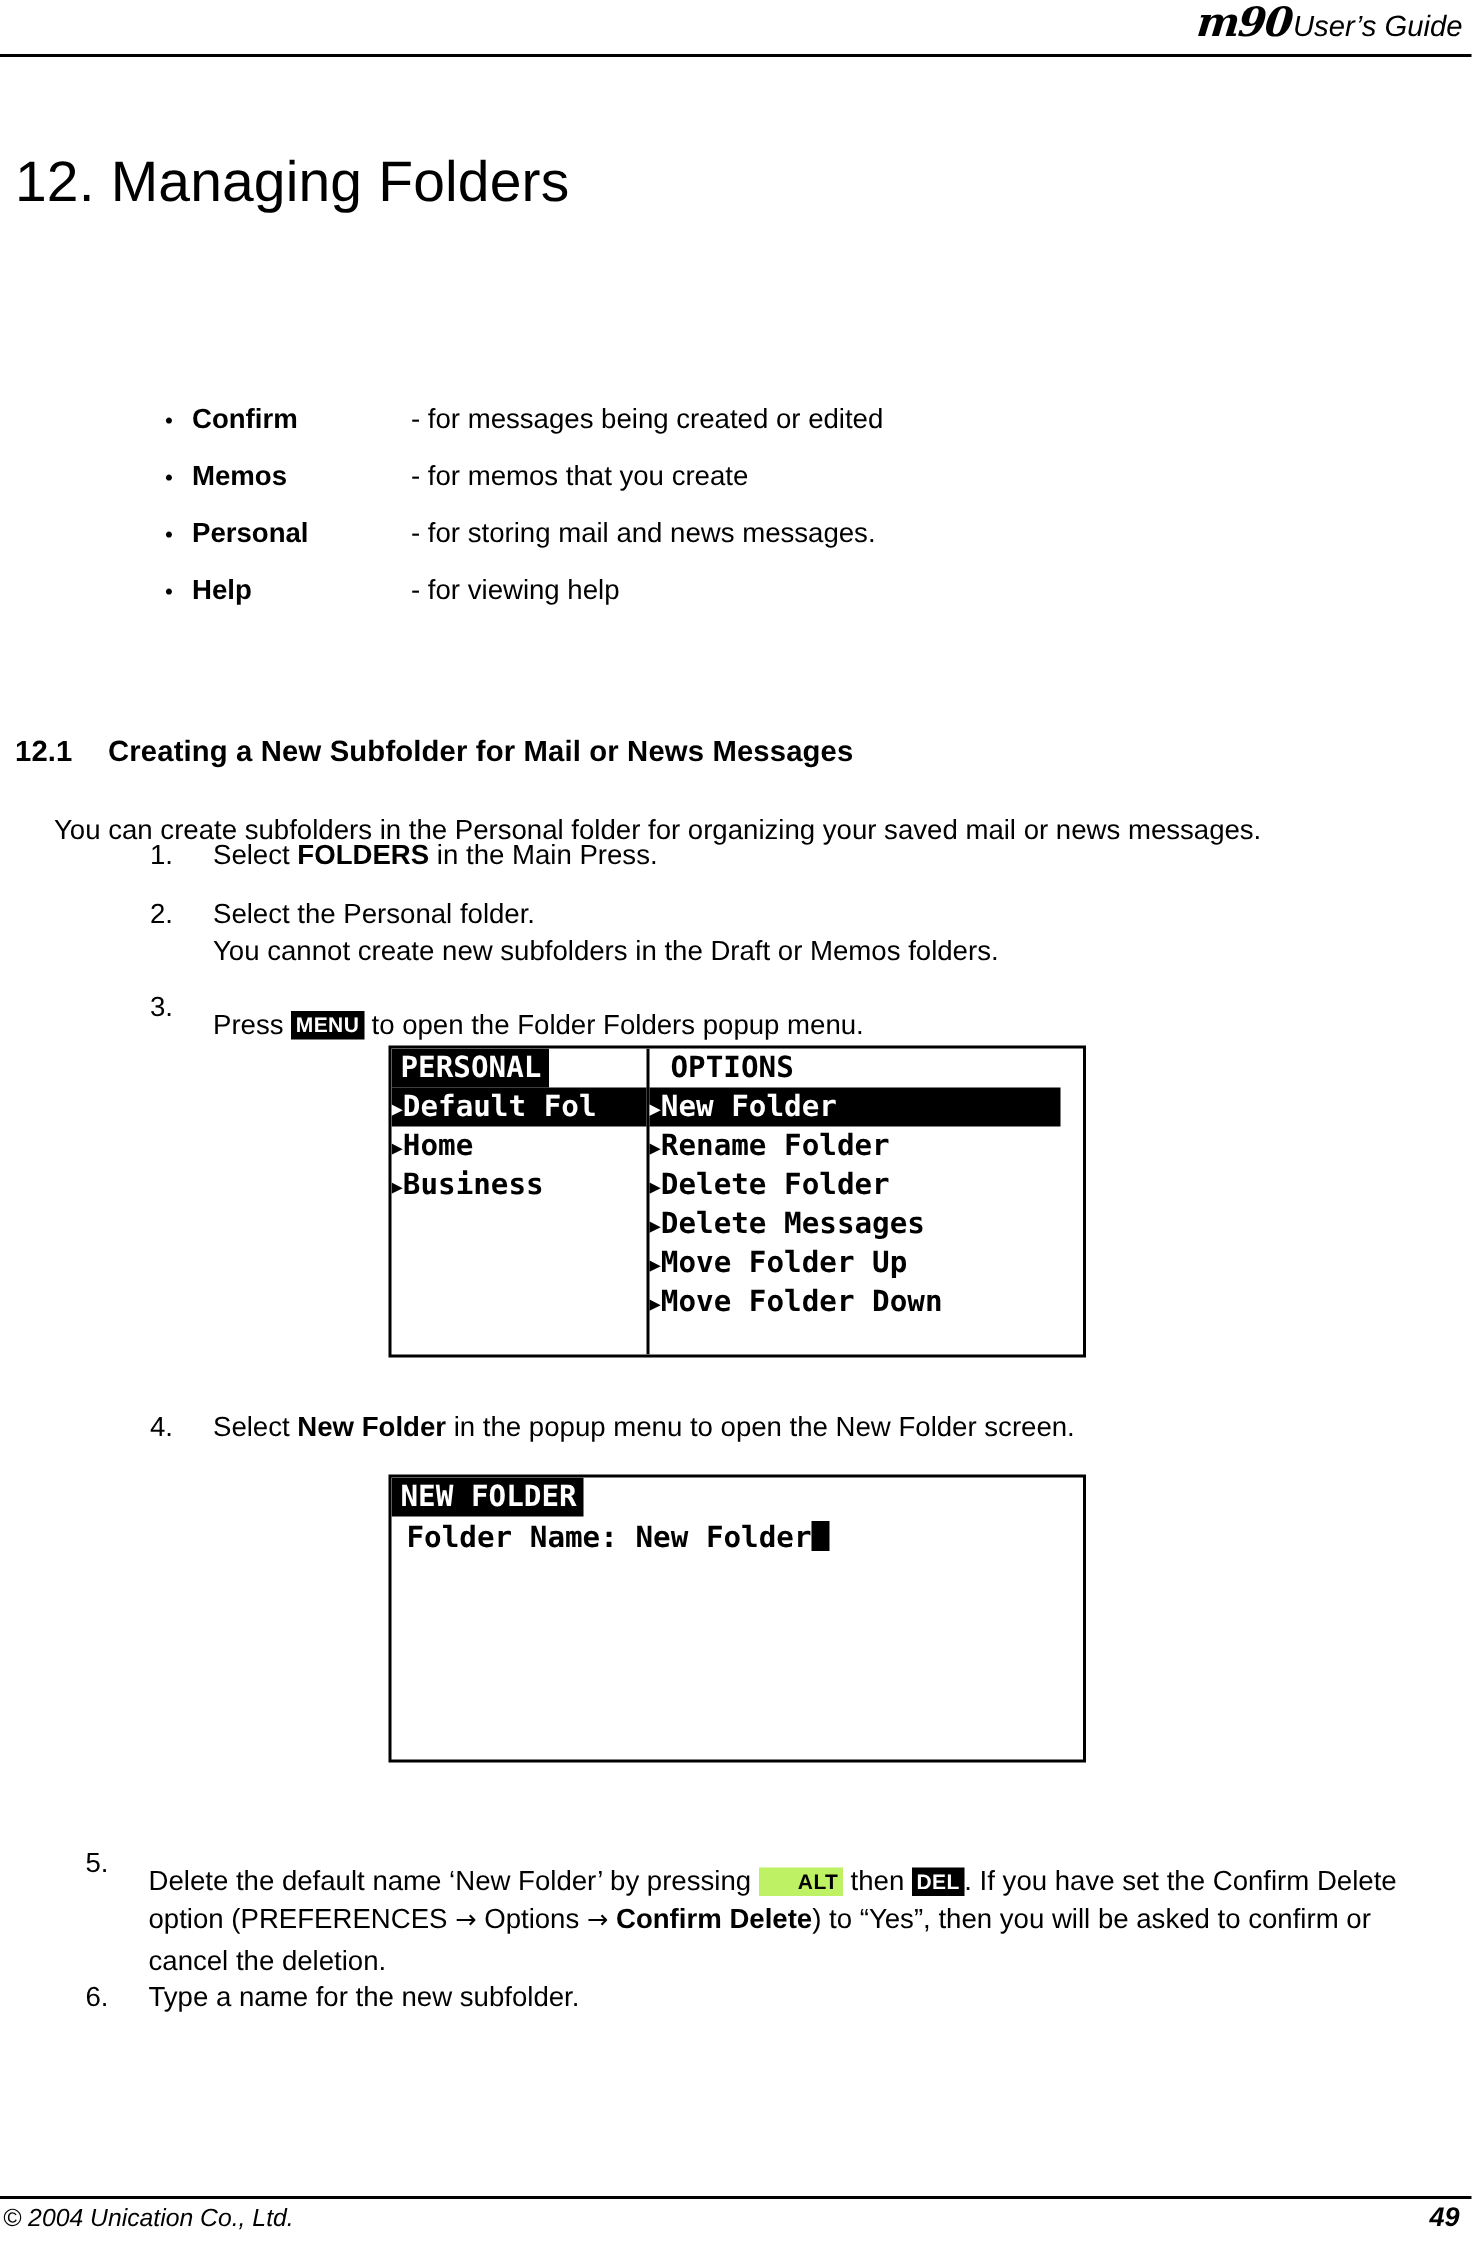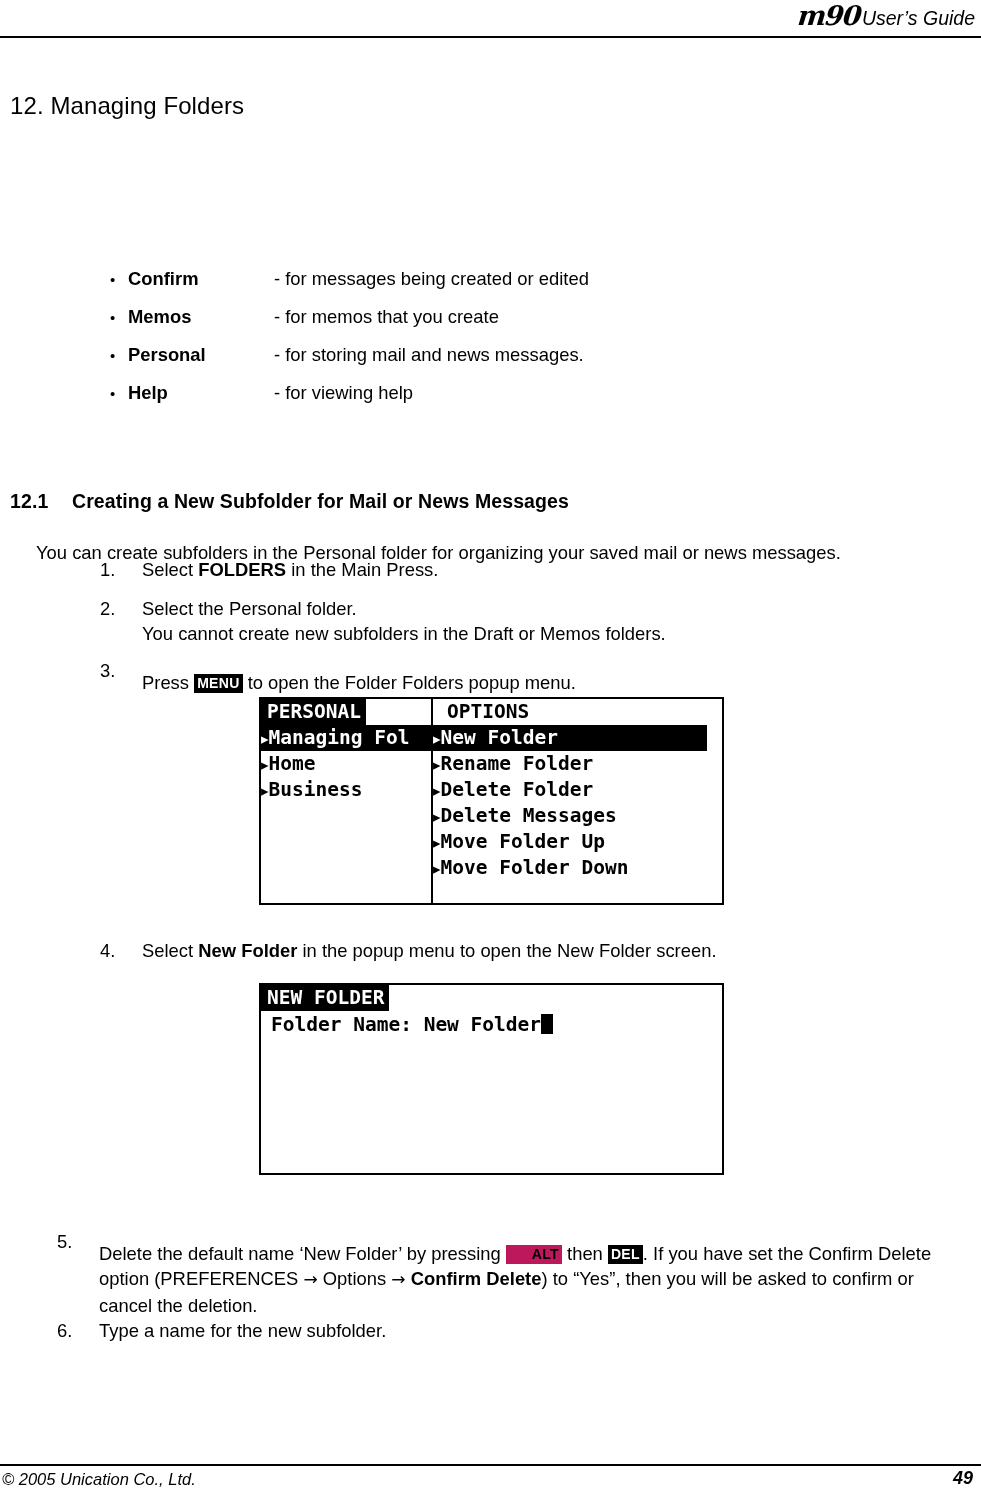--- a/index.html
+++ b/index.html
@@ -63,21 +63,21 @@
     width: 981px;
     height: 2px;
     background: #000000;
   }
 
   
   .chapter-title {
     position: absolute;
     left: 10px;
     top: 76px;
-    font-size: 24px;
+    font-size: 38px;
     font-weight: normal;
     line-height: 1.15;
     letter-spacing: 0.1px;
     white-space: nowrap;
   }
 
   
   .intro {
     position: absolute;
     left: 63px;
@@ -178,21 +178,21 @@
     font-family: Liberation Sans, sans-serif;
     font-weight: bold;
     font-size: 14px;
     line-height: 19px;
     padding: 0 3px;
     vertical-align: 1px;
     letter-spacing: 0.3px;
     margin-top: 16px;
   }
   .key.alt {
-    background: #be185d;
+    background: #bef264;
     color: #000000;
     padding-left: 26px;
   }
 
   .arrow-glyph {
     font-family: "DejaVu Sans", sans-serif;
     font-size: 17px;
   }
 
   
@@ -374,21 +374,21 @@
     <span class="step-num">3.</span>
     <span class="step-body"><span>Press </span><span class="key">MENU</span><span> to open the Folder Folders popup menu.</span></span>
   </div>
 
   <div class="screen screen-folders">
     <div class="panes">
 
       <div class="pane-left">
         <span class="scr-line"><span class="scr-title inverted">PERSONAL</span></span>
 
-        <span class="scr-item highlight"><span class="tri">▸</span><span>Managing Fol</span></span>
+        <span class="scr-item highlight"><span class="tri">▸</span><span>Default Fol</span></span>
 
         <span class="scr-item"><span class="tri">▸</span><span>Home</span></span>
 
         <span class="scr-item"><span class="tri">▸</span><span>Business</span></span>
       </div>
 
       <div class="pane-right">
         <span class="scr-line"><span class="scr-title plain">OPTIONS</span></span>
 
         <span class="scr-item highlight"><span class="tri">▸</span><span>New Folder</span></span>
@@ -421,16 +421,16 @@
     <span class="step-num">5.</span>
     <span class="step-body"><span>Delete the default name ‘New Folder’ by pressing </span><span class="key alt">ALT</span><span> then </span><span class="key">DEL</span><span>. If you have set the Confirm Delete option (PREFERENCES </span><span class="arrow-glyph">→</span><span> Options </span><span class="arrow-glyph">→</span><span> </span><b class="inline-bold">Confirm Delete</b><span>) to “Yes”, then you will be asked to confirm or cancel the deletion.</span></span>
   </div>
 
   <div class="step step6">
     <span class="step-num">6.</span>
     <span class="step-body">Type a name for the new subfolder.</span>
   </div>
 
   <div class="footer-rule"></div>
-  <div class="footer-left">© 2005 Unication Co., Ltd.</div>
+  <div class="footer-left">© 2004 Unication Co., Ltd.</div>
   <div class="footer-right">49</div>
 
 </div>
 
 </body></html>

